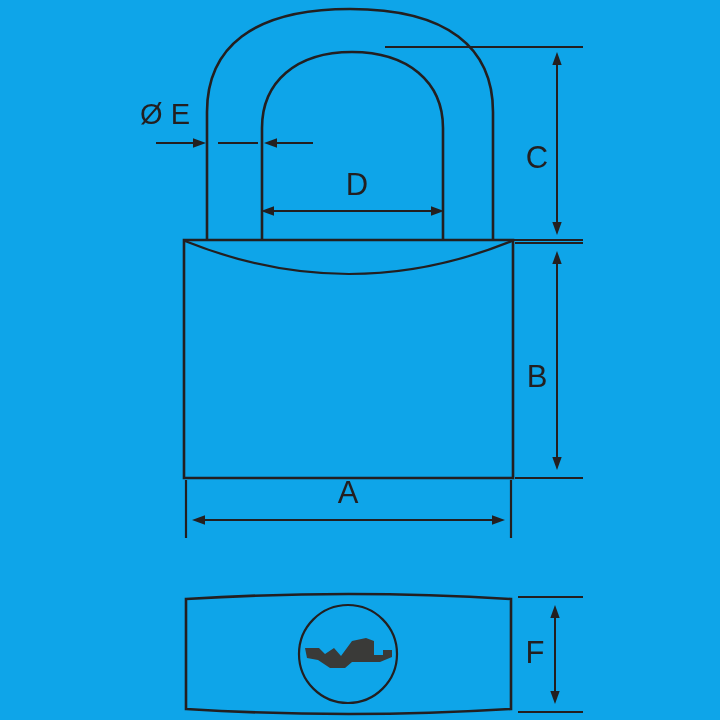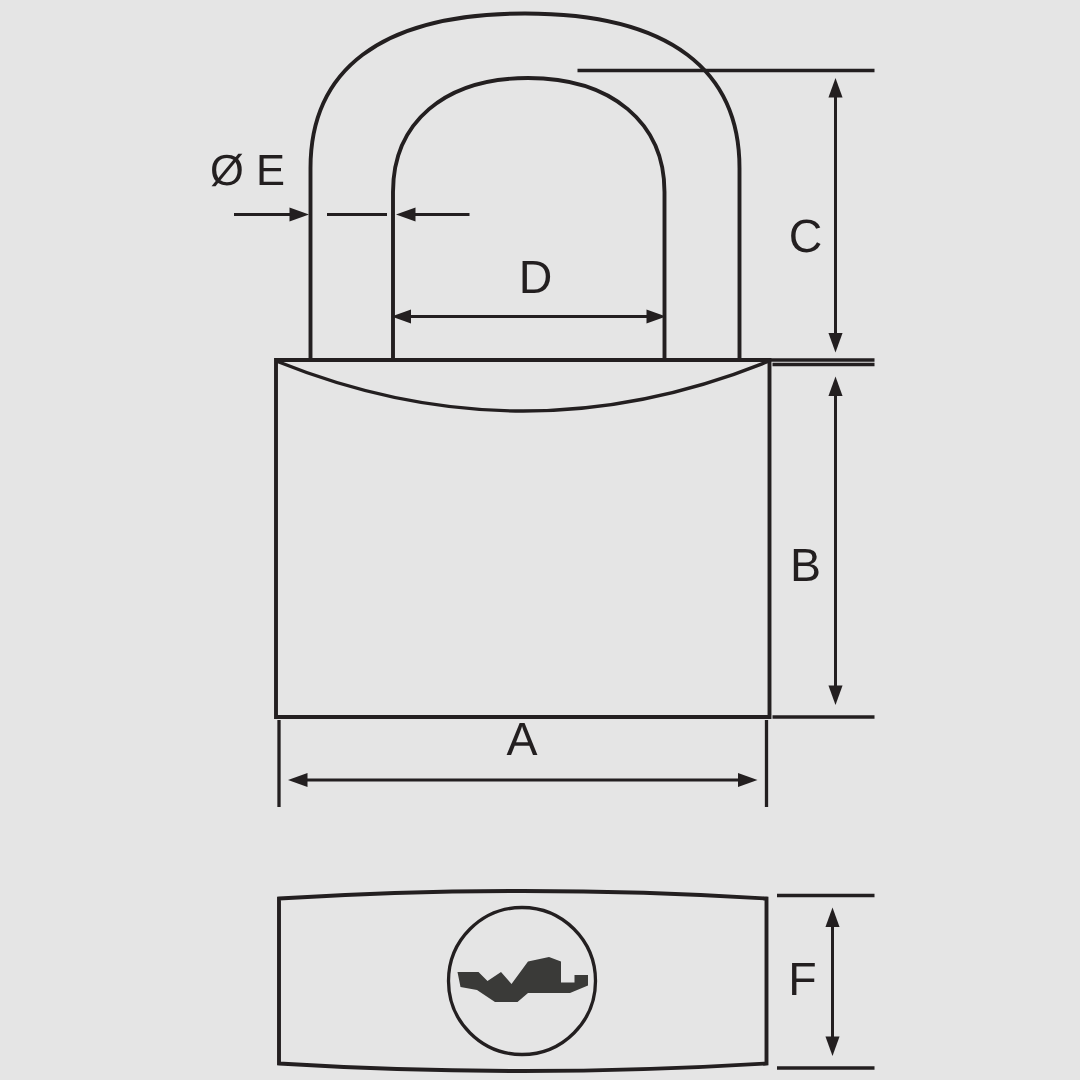--- a/index.html
+++ b/index.html
@@ -8,21 +8,21 @@
     padding: 0;
     background: #ffffff;
   }
   body {
     font-family: "Liberation Sans", sans-serif;
   }
   #drawing-root {
     position: relative;
     width: 720px;
     height: 720px;
-    background: #e5e5e5;
+    background: #0ea5e9;
     overflow: hidden;
   }
   svg#padlock-drawing {
     display: block;
     width: 720px;
     height: 720px;
   }
   .outline {
     fill: none;
     stroke: #231f20;

